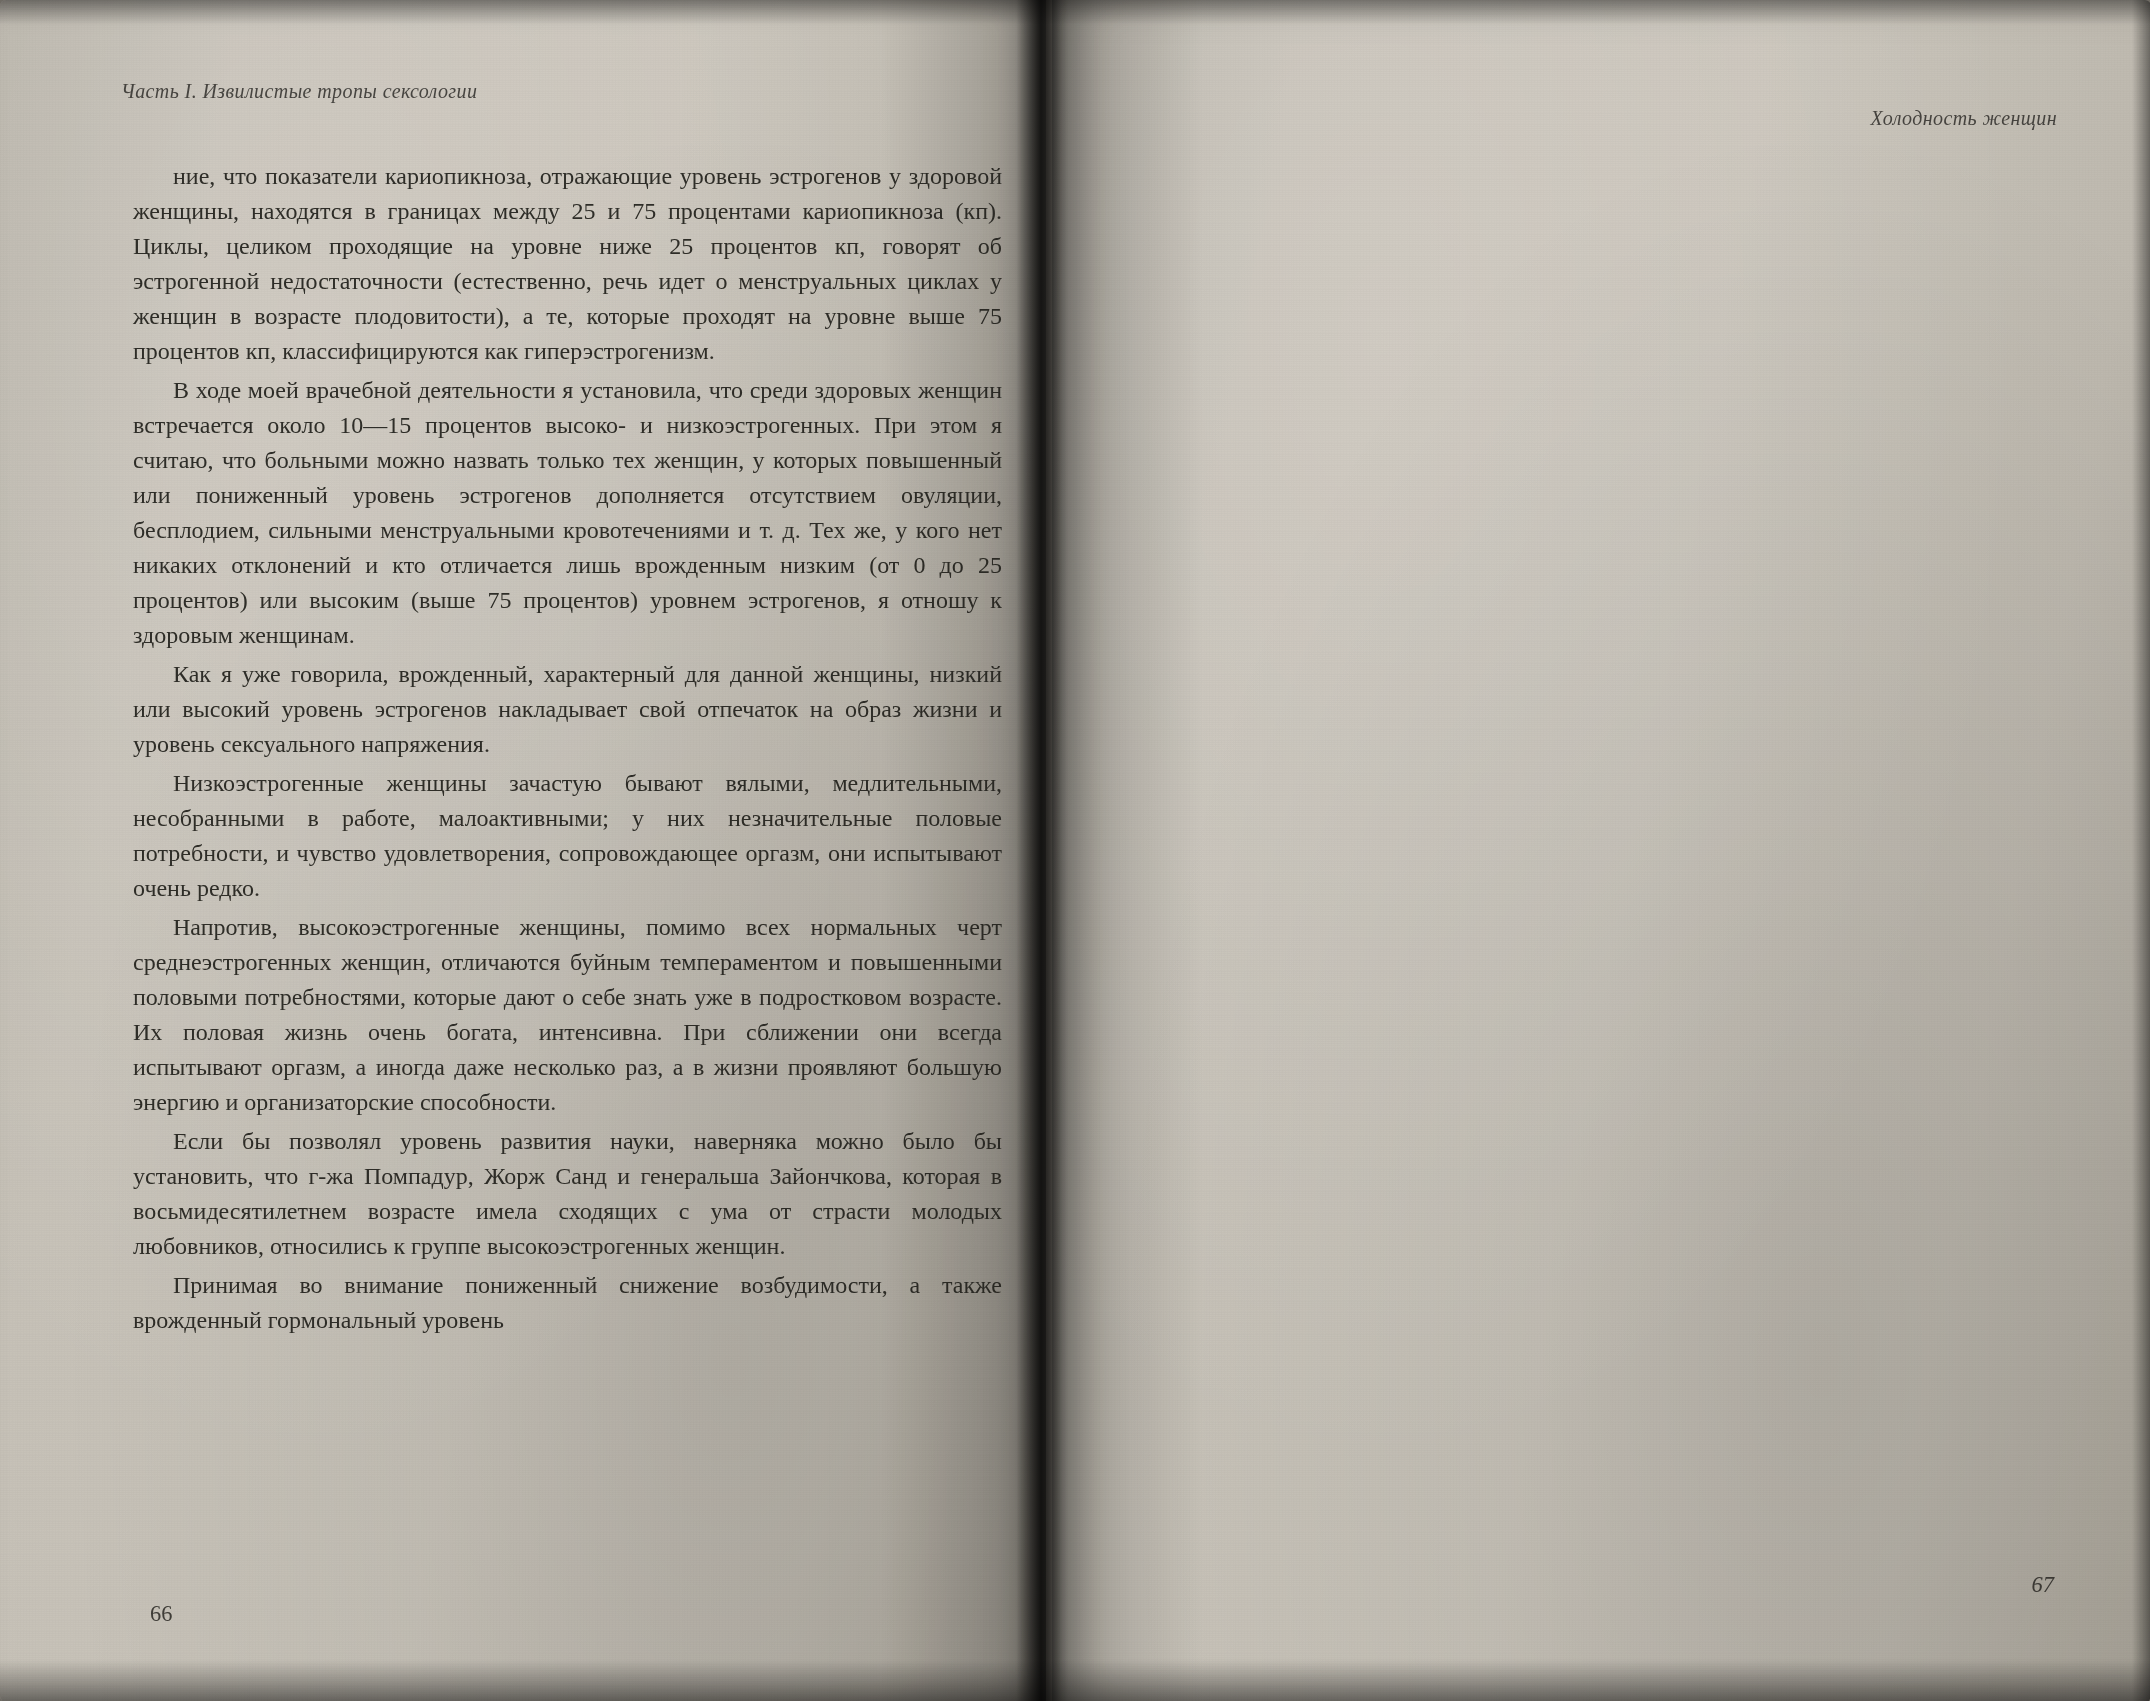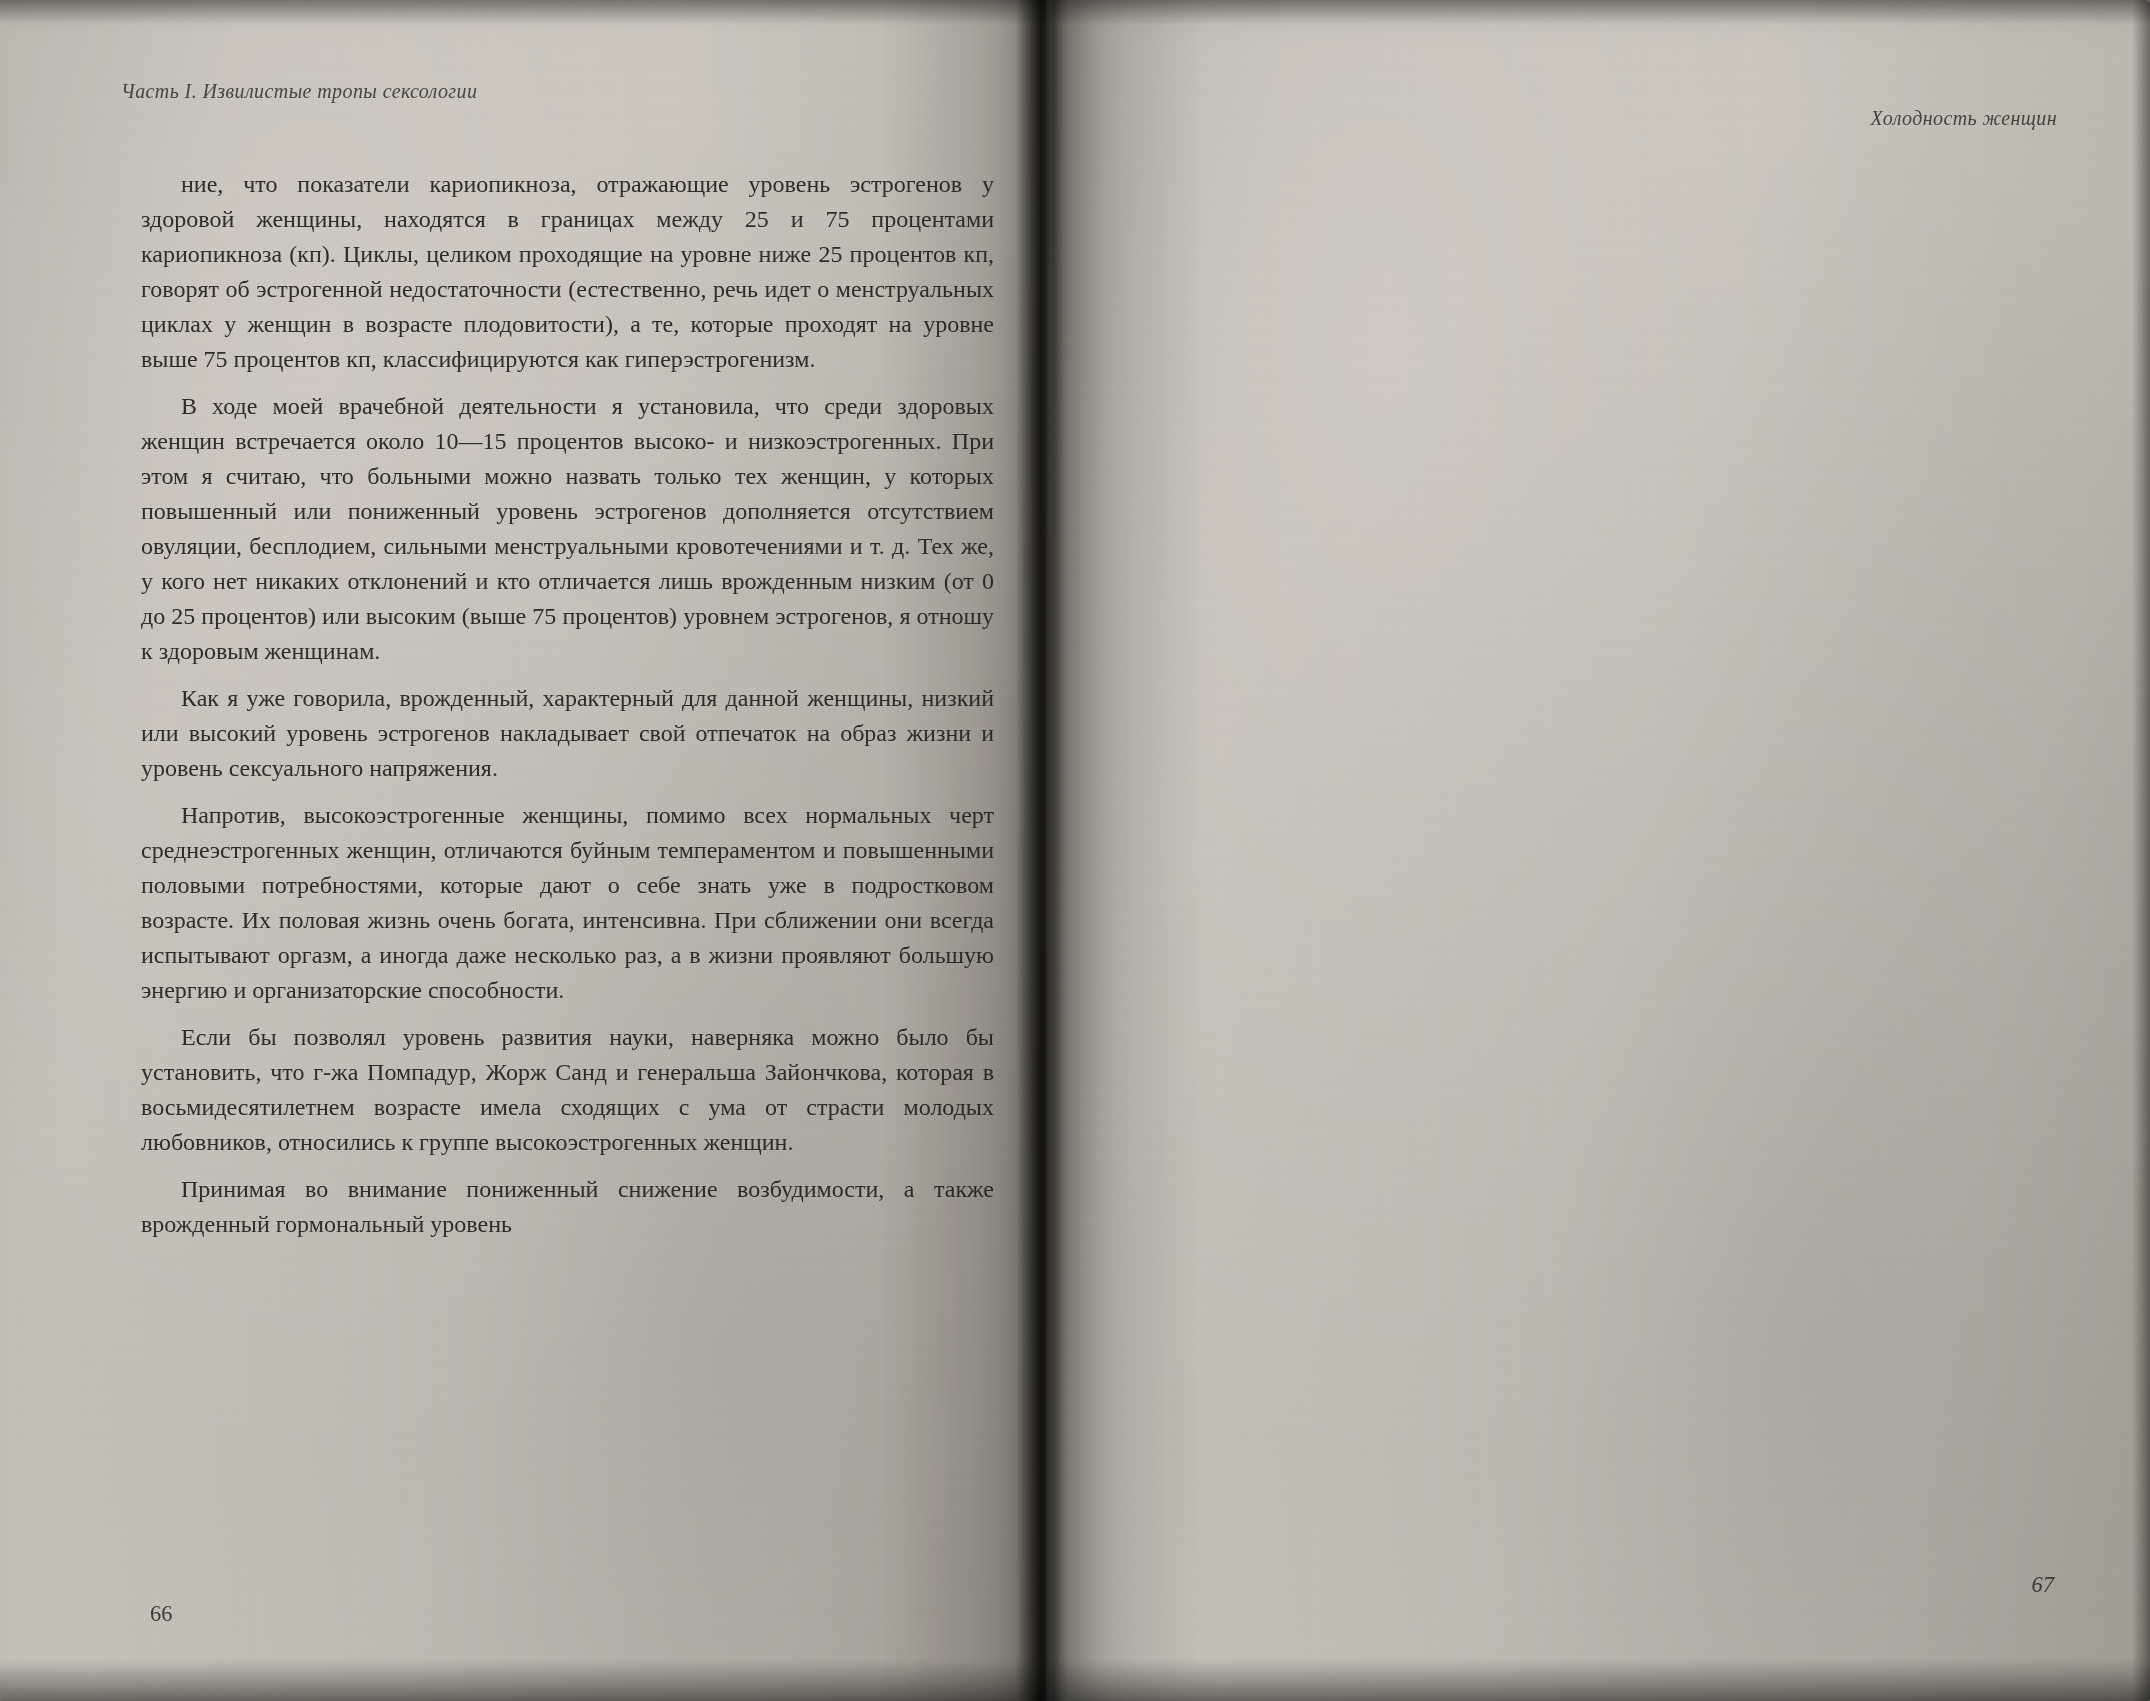--- a/index.html
+++ b/index.html
@@ -127,21 +127,21 @@
     line-height: 35px;
     color: #25241f;
     text-align: justify;
     text-justify: inter-word;
     -webkit-hyphens: none;
     hyphens: none;
   }
   #col-left  { left: 129px;  top: 155px; width: 877px; }
 
   .column p {
-    margin: 12px;
+    margin: 4px;
     text-indent: 40px;
   }
 
   
   #col-left  { opacity: 0.93; }
 
   .page-number {
     position: absolute;
     font-family: "Liberation Serif", serif;
     font-size: 22.4px;
@@ -174,20 +174,21 @@
 
   <div class="page" id="page-left">
     <div class="curve-left"></div>
 
     <div class="running-head" id="head-left">Часть I. Извилистые тропы сексологии</div>
 
     <div class="column" id="col-left">
       <p>ние, что показатели кариопикноза, отражающие уровень эстрогенов у здоровой женщины, находятся в границах между 25 и 75 процентами кариопикноза (кп). Циклы, целиком проходящие на уровне ниже 25 процентов кп, говорят об эстрогенной недостаточности (естественно, речь идет о менструальных циклах у женщин в возрасте плодовитости), а те, которые проходят на уровне выше 75 процентов кп, классифицируются как гиперэстрогенизм.</p>
       <p>В ходе моей врачебной деятельности я установила, что среди здоровых женщин встречается около 10—15 процентов высоко- и низкоэстрогенных. При этом я считаю, что больными можно назвать только тех женщин, у которых повышенный или пониженный уровень эстрогенов дополняется отсутствием овуляции, бесплодием, сильными менструальными кровотечениями и т. д. Тех же, у кого нет никаких отклонений и кто отличается лишь врожденным низким (от 0 до 25 процентов) или высоким (выше 75 процентов) уровнем эстрогенов, я отношу к здоровым женщинам.</p>
       <p>Как я уже говорила, врожденный, характерный для данной женщины, низкий или высокий уровень эстрогенов накладывает свой отпечаток на образ жизни и уровень сексуального напряжения.</p>
+      <p>Низкоэстрогенные женщины зачастую бывают вялыми, медлительными, несобранными в работе, малоактивными; у них незначительные половые потребности, и чувство удовлетворения, сопровождающее оргазм, они испытывают очень редко.</p>
       <p>Напротив, высокоэстрогенные женщины, помимо всех нормальных черт среднеэстрогенных женщин, отличаются буйным темпераментом и повышенными половыми потребностями, которые дают о себе знать уже в подростковом возрасте. Их половая жизнь очень богата, интенсивна. При сближении они всегда испытывают оргазм, а иногда даже несколько раз, а в жизни проявляют большую энергию и организаторские способности.</p>
       <p>Если бы позволял уровень развития науки, наверняка можно было бы установить, что г-жа Помпадур, Жорж Санд и генеральша Зайончкова, которая в восьмидесятилетнем возрасте имела сходящих с ума от страсти молодых любовников, относились к группе высокоэстрогенных женщин.</p>
       <p>Принимая во внимание пониженный снижение возбудимости, а также врожденный гормональный уровень</p>
     </div>
 
     <div class="page-number" id="pagenum-left">66</div>
   </div>
 
   <div class="page" id="page-right">
     <div class="curve-right"></div>

